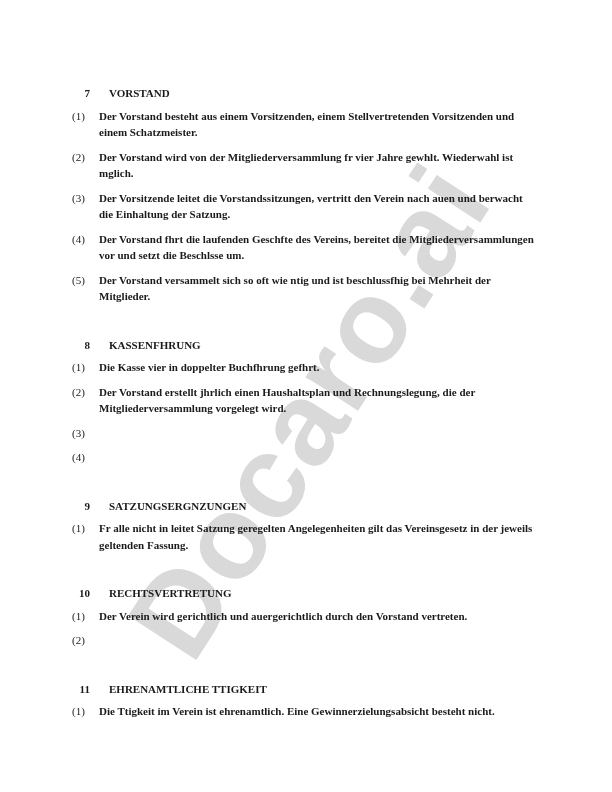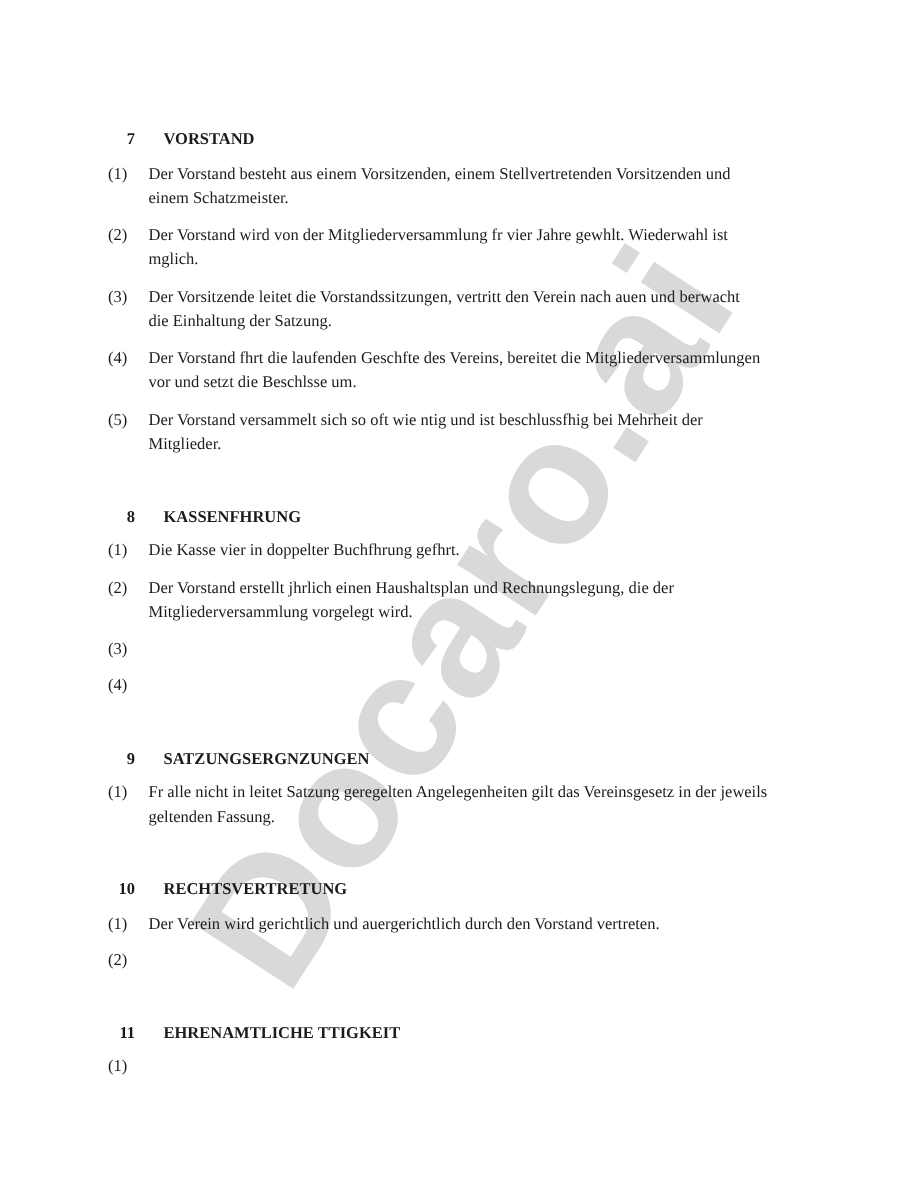--- a/index.html
+++ b/index.html
@@ -43,21 +43,21 @@
     text-align:right;
     margin-right:9px;
   }
   .sec-title { white-space:pre;margin-left:10px; }
   .item {
     display:flex;
     line-height:16.5px;
     margin:0 0 8px 0;
   }
   .item-marker { width:27px; flex:none; }
-  .item-text { white-space:pre; }
+  .item-text { white-space:pre;font-weight:bold; }
 </style>
 </head>
 <body>
 
 <div class="page" style="color: rgb(27, 27, 27); background: rgb(255, 255, 255);">
   <div class="watermark" style="color: rgb(217, 217, 217);">Docaro.ai</div>
   <div class="content">
       <div class="section">
         <div class="sec-heading">
           <span class="sec-num">7</span>
@@ -134,16 +134,17 @@
           <span class="item-marker">(2)</span>
         </div>
       </div>
       <div class="section">
         <div class="sec-heading">
           <span class="sec-num">11</span>
           <span class="sec-title">EHRENAMTLICHE TTIGKEIT</span>
         </div>
         <div class="item">
           <span class="item-marker">(1)</span>
+          <span class="item-text">Die Ttigkeit im Verein ist ehrenamtlich. Eine Gewinnerzielungsabsicht besteht nicht.</span>
         </div>
       </div>
     </div>
 </div>
 
 </body></html>

